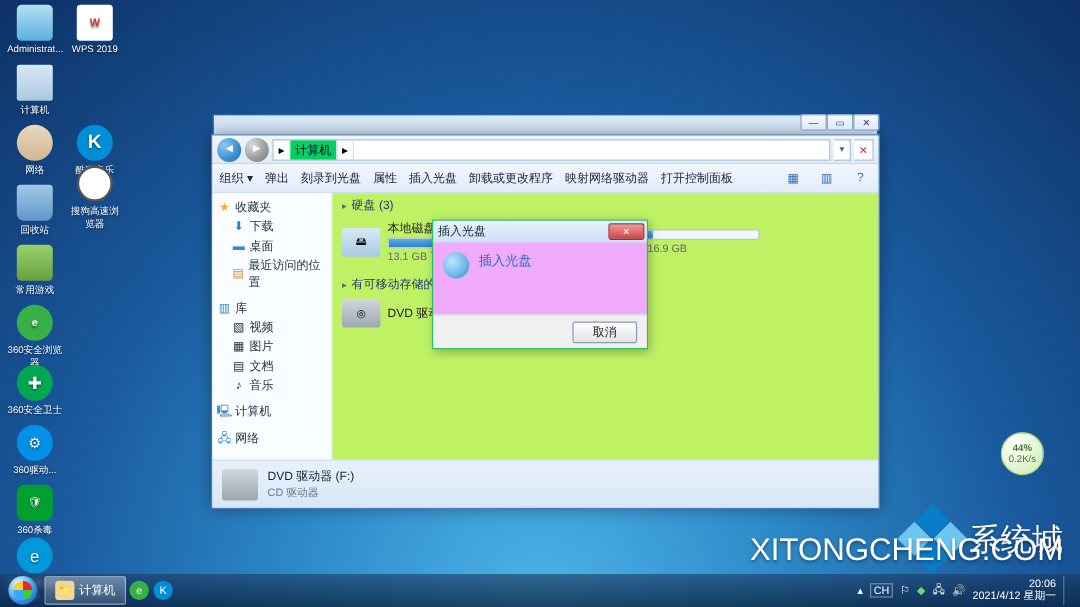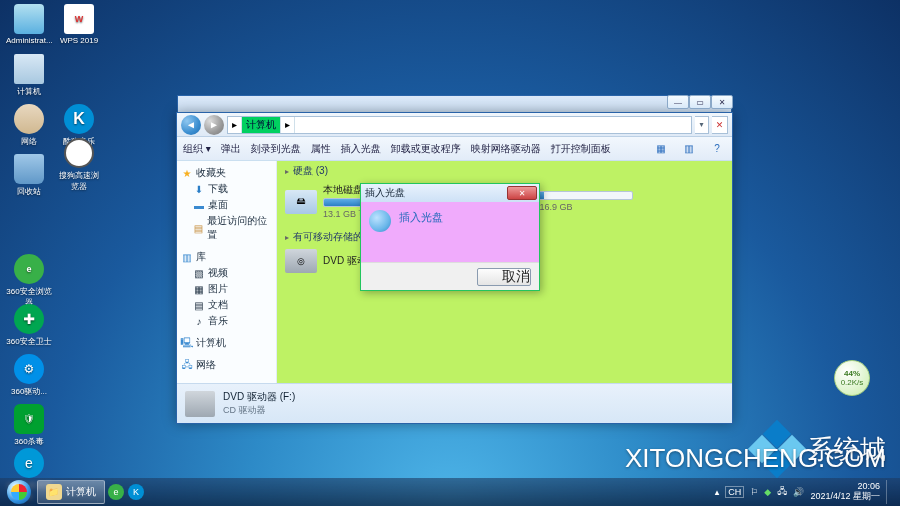--- a/index.html
+++ b/index.html
@@ -65,21 +65,21 @@
 
 
 .dlg{position:absolute;left:360px;top:183px;width:180px;background:#f0abfc;border:1px solid #22c55e;box-shadow:2px 2px 8px rgba(0,0,0,.3);font-size:10px}
 .dlg-t{height:18px;background:linear-gradient(#e8f2fd,#cde1f6);display:flex;align-items:center;padding:0 4px;color:#123;position:relative}
 .dlg-x{position:absolute;right:2px;top:2px;width:30px;height:14px;background:linear-gradient(#e99,#c44);border:1px solid #933;border-radius:2px;color:#fff;display:flex;align-items:center;justify-content:center;font-size:8px}
 .dlg-b{padding:8px 8px 8px 38px;position:relative;color:#222;min-height:60px}
 .dlg-ic{position:absolute;left:8px;top:8px;width:22px;height:22px;border-radius:50%;background:radial-gradient(circle at 35% 35%,#bde3ff,#6bb7ea 60%,#2d86c9)}
 .dlg-b p{margin-bottom:6px}
 .dlg-b a{color:#0060d0;text-decoration:underline}
 .dlg-f{height:28px;background:#f0f0f0;border-top:1px solid #ddd;display:flex;align-items:center;justify-content:flex-end;padding:0 8px}
-.dlg-btn{min-width:54px;height:18px;background:linear-gradient(#fdfdfd,#e5e5e5);border:1px solid #8a9bb0;border-radius:2px;font-size:14px;display:flex;align-items:center;justify-content:flex-end;color:#222}
+.dlg-btn{min-width:54px;height:18px;background:linear-gradient(#fdfdfd,#e5e5e5);border:1px solid #8a9bb0;border-radius:2px;font-size:10px;display:flex;align-items:center;justify-content:center;color:#222}
 
 
 .bat{position:absolute;right:30px;top:360px;width:36px;height:36px;border-radius:50%;background:radial-gradient(circle at 35% 30%,#fff,#eaf8e0 40%,#c8eda8);border:1px solid #a8d080;display:flex;flex-direction:column;align-items:center;justify-content:center;font-size:8px;color:#3a7a20}
 
 
 .wm{position:absolute;right:14px;bottom:32px;color:#fff;font-size:26px;font-weight:300;text-shadow:0 1px 3px rgba(0,0,0,.4);display:flex;align-items:center;gap:6px}
 .wm .d{width:50px;height:50px;position:relative}
 .wm .d::before,.wm .d::after{content:"";position:absolute;width:20px;height:20px;background:#0a7dc9;transform:rotate(45deg)}
 .wm .d::before{left:15px;top:0}
 .wm .d::after{left:15px;bottom:0}
@@ -98,20 +98,21 @@
 </style>
 </head>
 <body>
 
 <div class="desktop">
 
   <div class="di" style="left:6px;top:4px"><div class="ic ic-recycle"></div><span>Administrat...</span></div>
   <div class="di" style="left:6px;top:54px"><div class="ic ic-pc"></div><span>计算机</span></div>
   <div class="di" style="left:6px;top:104px"><div class="ic ic-net"></div><span>网络</span></div>
   <div class="di" style="left:6px;top:154px"><div class="ic ic-bin"></div><span>回收站</span></div>
+  <div class="di" style="left:6px;top:204px"><div class="ic ic-game"></div><span>常用游戏</span></div>
   <div class="di" style="left:6px;top:254px"><div class="ic ic-360b">e</div><span>360安全浏览器</span></div>
   <div class="di" style="left:6px;top:304px"><div class="ic ic-360s">✚</div><span>360安全卫士</span></div>
   <div class="di" style="left:6px;top:354px"><div class="ic ic-360d">⚙</div><span>360驱动...</span></div>
   <div class="di" style="left:6px;top:404px"><div class="ic ic-360k">🛡</div><span>360杀毒</span></div>
   <div class="di" style="left:6px;top:448px"><div class="ic ic-360f">e</div><span>360极速浏览器</span></div>
 
   <div class="di" style="left:56px;top:4px"><div class="ic ic-wps">W</div><span>WPS 2019</span></div>
   <div class="di" style="left:56px;top:104px"><div class="ic ic-kg">K</div><span>酷狗音乐</span></div>
   <div class="di" style="left:56px;top:138px"><div class="ic ic-sg"></div><span>搜狗高速浏览器</span></div>
 </div>

